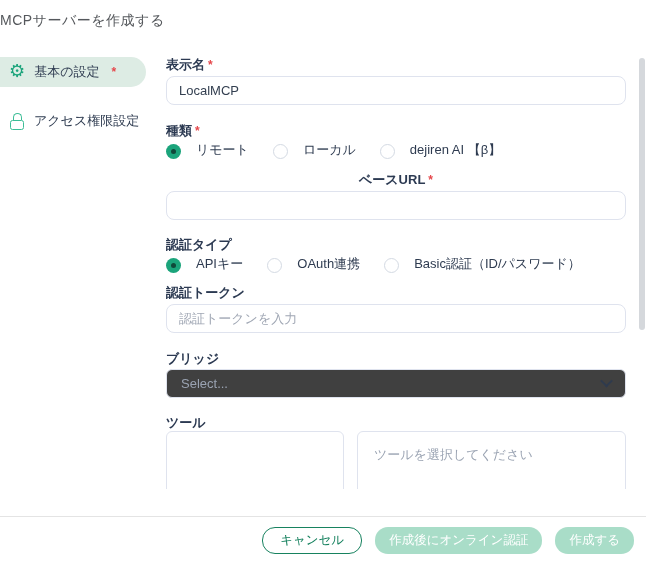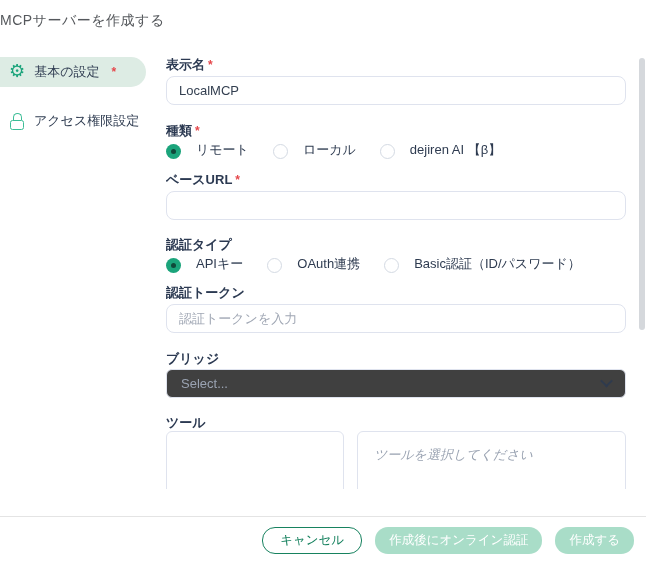--- a/index.html
+++ b/index.html
@@ -24,21 +24,21 @@
   .lock-icon{display:inline-flex;flex-direction:column;align-items:center;width:16px;}
   .lock-shackle{width:7px;height:6px;border:1.6px solid #3cbd96;border-bottom:none;
                 border-radius:5px 5px 0 0;}
   .lock-body{width:12px;height:8px;border:1.6px solid #3cbd96;border-radius:2.5px;}
   .req{color:#e5474b;font-weight:700;margin-left:3px;font-size:12px;}
 
   
   .content{position:absolute;left:166px;top:40px;width:460px;height:449px;
            overflow:hidden;}
   .f-label{font-size:13px;font-weight:700;color:#2c3a52;height:16px;line-height:15px;}
-  .m17{margin-top:17px;} .m18{margin-top:18px;} .m14{margin-top:14px;}
+  .m17{margin-top:17px;} .m18{margin-top:18px;} .m14{margin-top:14px;text-align:center;}
   .m13{margin-top:13px;}
   .t-input{box-sizing:border-box;width:100%;height:29px;margin-top:3px;
            border:1px solid #dfe3ee;border-radius:8px;padding:0 12px;
            font-family:inherit;font-size:13px;color:#333f50;outline:none;background:#fff;}
   .t-input::placeholder{color:#a0a7b4;opacity:1;}
   .radio-row{display:flex;align-items:center;gap:24px;margin-top:2px;height:17px;}
   .radio-item{display:flex;align-items:flex-end;gap:15px;cursor:pointer;}
   .radio{width:15px;height:15px;border-radius:50%;box-sizing:border-box;
          border:1px solid #d4dae3;background:#fff;position:relative;flex:none;}
   .radio.sel{border:none;background:#1ba47b;}
@@ -47,21 +47,21 @@
   .radio-label{font-size:13px;color:#2e3b50;}
   .select-box{box-sizing:border-box;width:100%;height:29px;margin-top:2px;
               border:1px solid #dfe3ee;border-radius:6px;padding:0 14px;
               display:flex;align-items:center;justify-content:space-between;
               cursor:pointer;background:#404040;}
   .select-text{font-size:13px;color:#9aa3b2;}
   .chev{width:7px;height:7px;border-left:2px solid #2f3b4e;border-bottom:2px solid #2f3b4e;
         transform:rotate(-45deg) translate(1px,-1px);margin-top:-3px;}
   .tools-row{display:flex;gap:13px;margin-top:0px;}
   .tool-box{box-sizing:border-box;border:1px solid #dfe3ee;border-radius:6px;
-            height:92px;background:#fff;margin-top:0;font-style:italic;}
+            height:92px;background:#fff;margin-top:0;}
   .tool-box.left{width:178px;flex:none;}
   .tool-box.right{flex:1;padding:13px 16px;}
   .tool-ph{font-size:13px;color:#9aa3b2;}
 
   
   .scroll-thumb{position:absolute;right:1px;top:58px;width:6px;height:272px;
                 background:#d5d8dc;border-radius:3px;cursor:grab;}
 
   
   .footer{position:absolute;left:0;right:0;top:516px;border-top:1px solid #e4e4e4;

